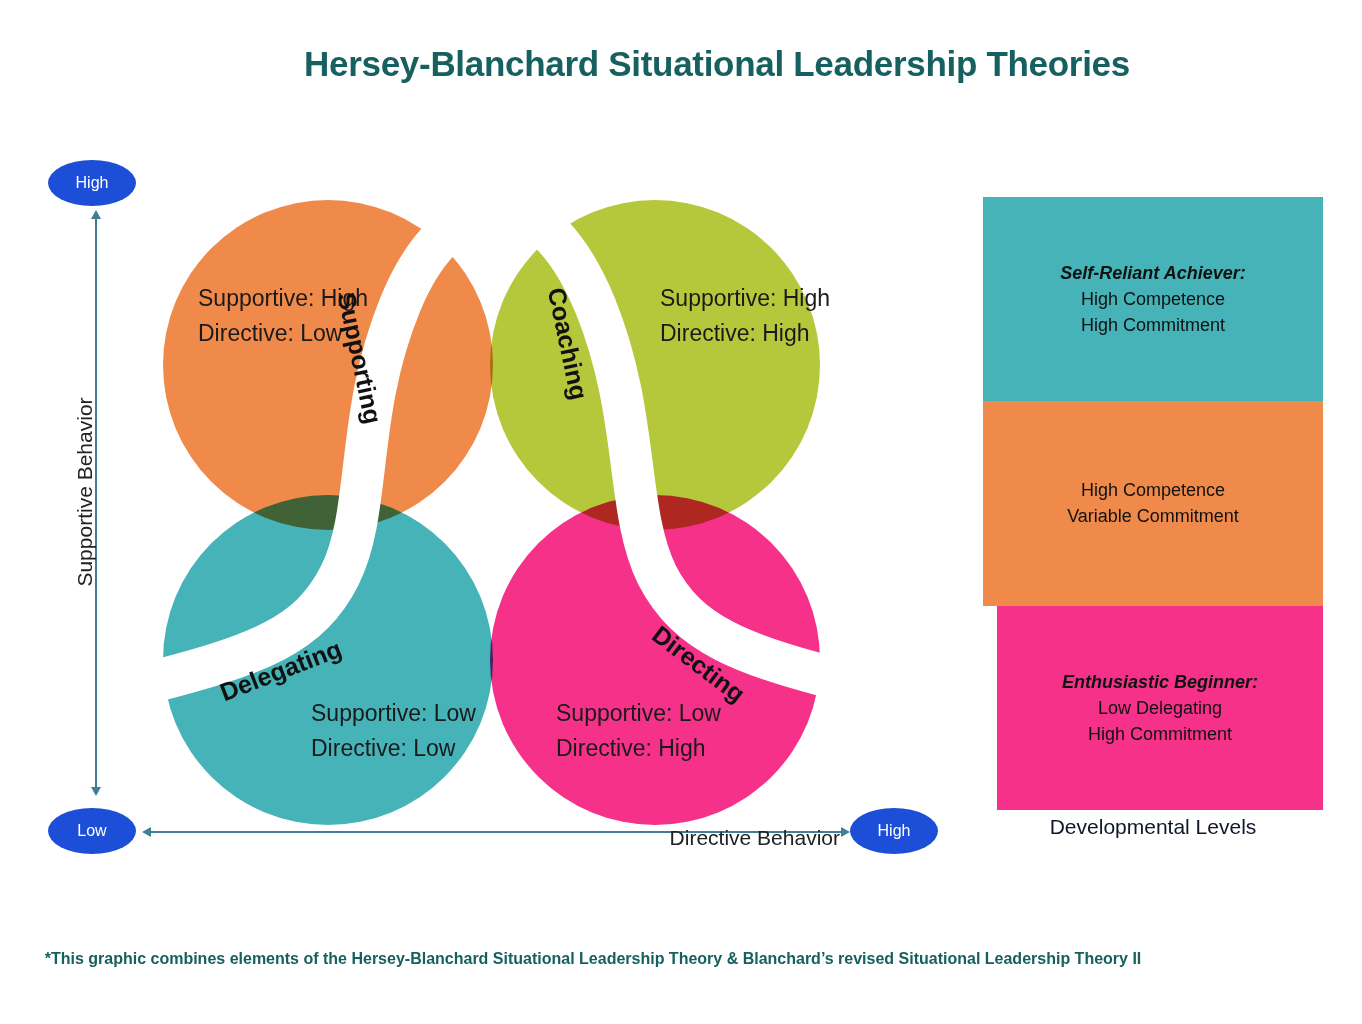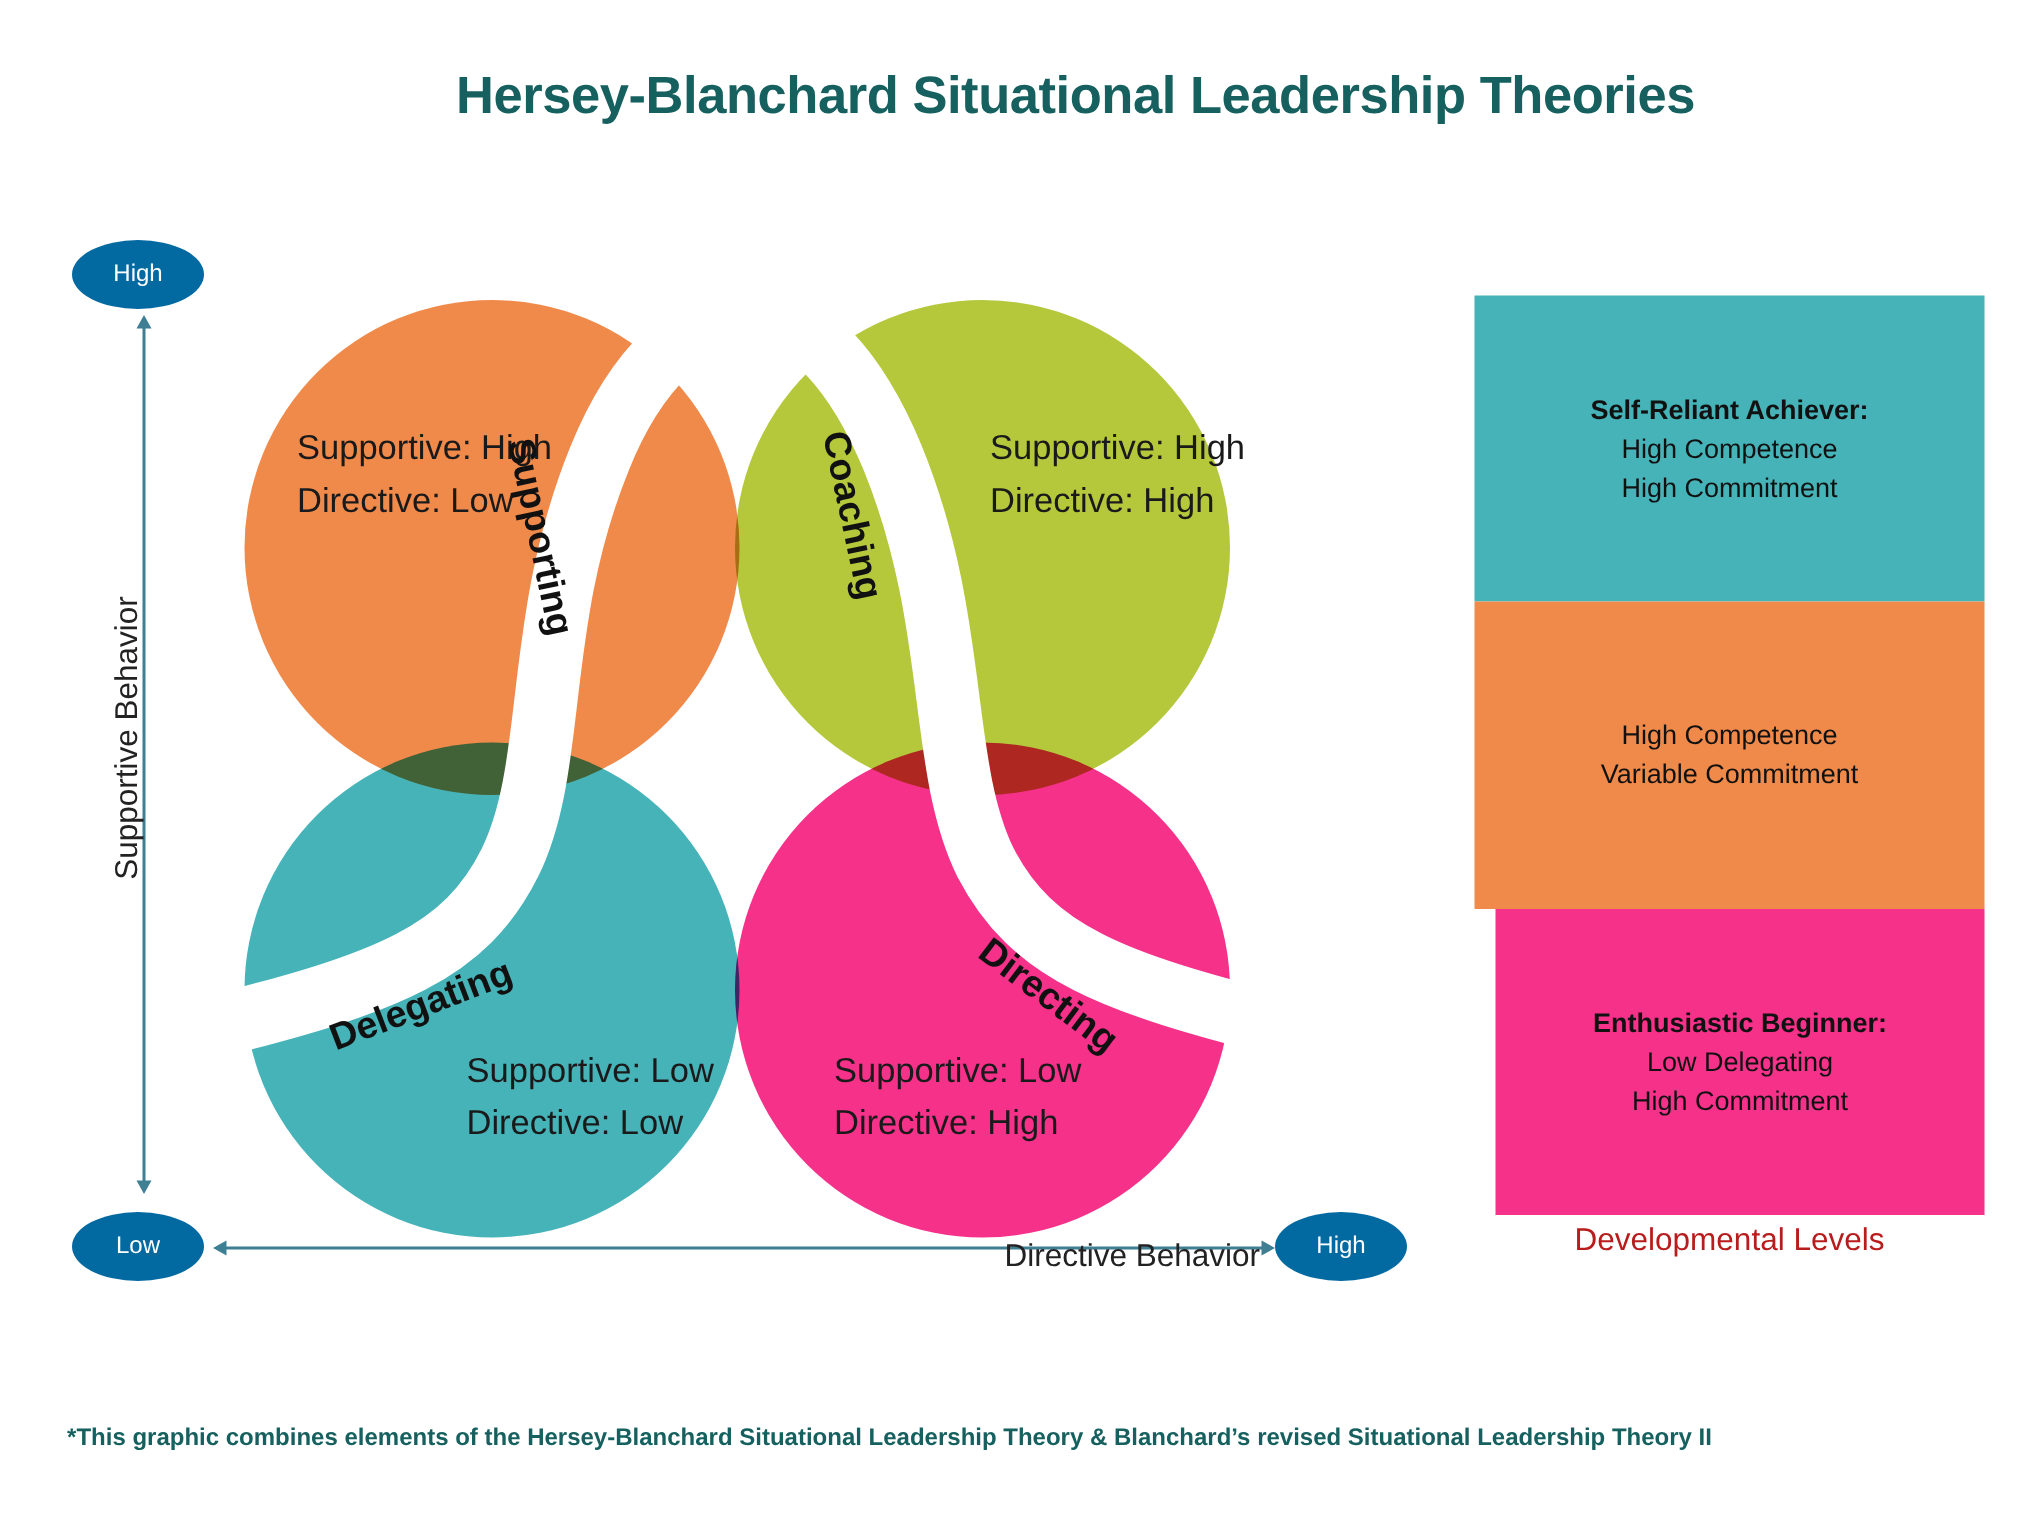--- a/index.html
+++ b/index.html
@@ -25,21 +25,21 @@
     font-size: 35px;
     font-weight: bold;
     color: #16615f;
     letter-spacing: -0.3px;
     padding-left: 36px;
   }
 
   
   .pill {
     position: absolute;
-    background: #0369a1;
+    background: #1d4ed8;
     color: #ffffff;
     border-radius: 50%;
     display: flex;
     align-items: center;
     justify-content: center;
     font-size: 16px;
   }
   #pill-high-top { left: 48px; top: 160px; width: 88px; height: 46px; }
   #pill-low-left { left: 48px; top: 808px; width: 88px; height: 46px; }
   #pill-high-right { left: 850px; top: 808px; width: 88px; height: 46px; }
@@ -159,29 +159,29 @@
     flex: 1;
     display: flex;
     flex-direction: column;
     align-items: center;
     justify-content: center;
     text-align: center;
     font-size: 18px;
     color: #111;
     line-height: 1.45;
   }
-  .dev-band .dev-title { font-weight: bold; }
+  .dev-band .dev-title { font-weight: bold; font-style: italic; }
   #dev-caption {
     position: absolute;
     left: 983px;
     top: 815px;
     width: 340px;
     text-align: center;
     font-size: 21px;
-    color: #b91c1c;
+    color: #0f172a;
   }
 
   
   #footnote {
     position: absolute;
     left: 0;
     top: 950px;
     width: 1186px;
     text-align: center;
     font-size: 16px;

